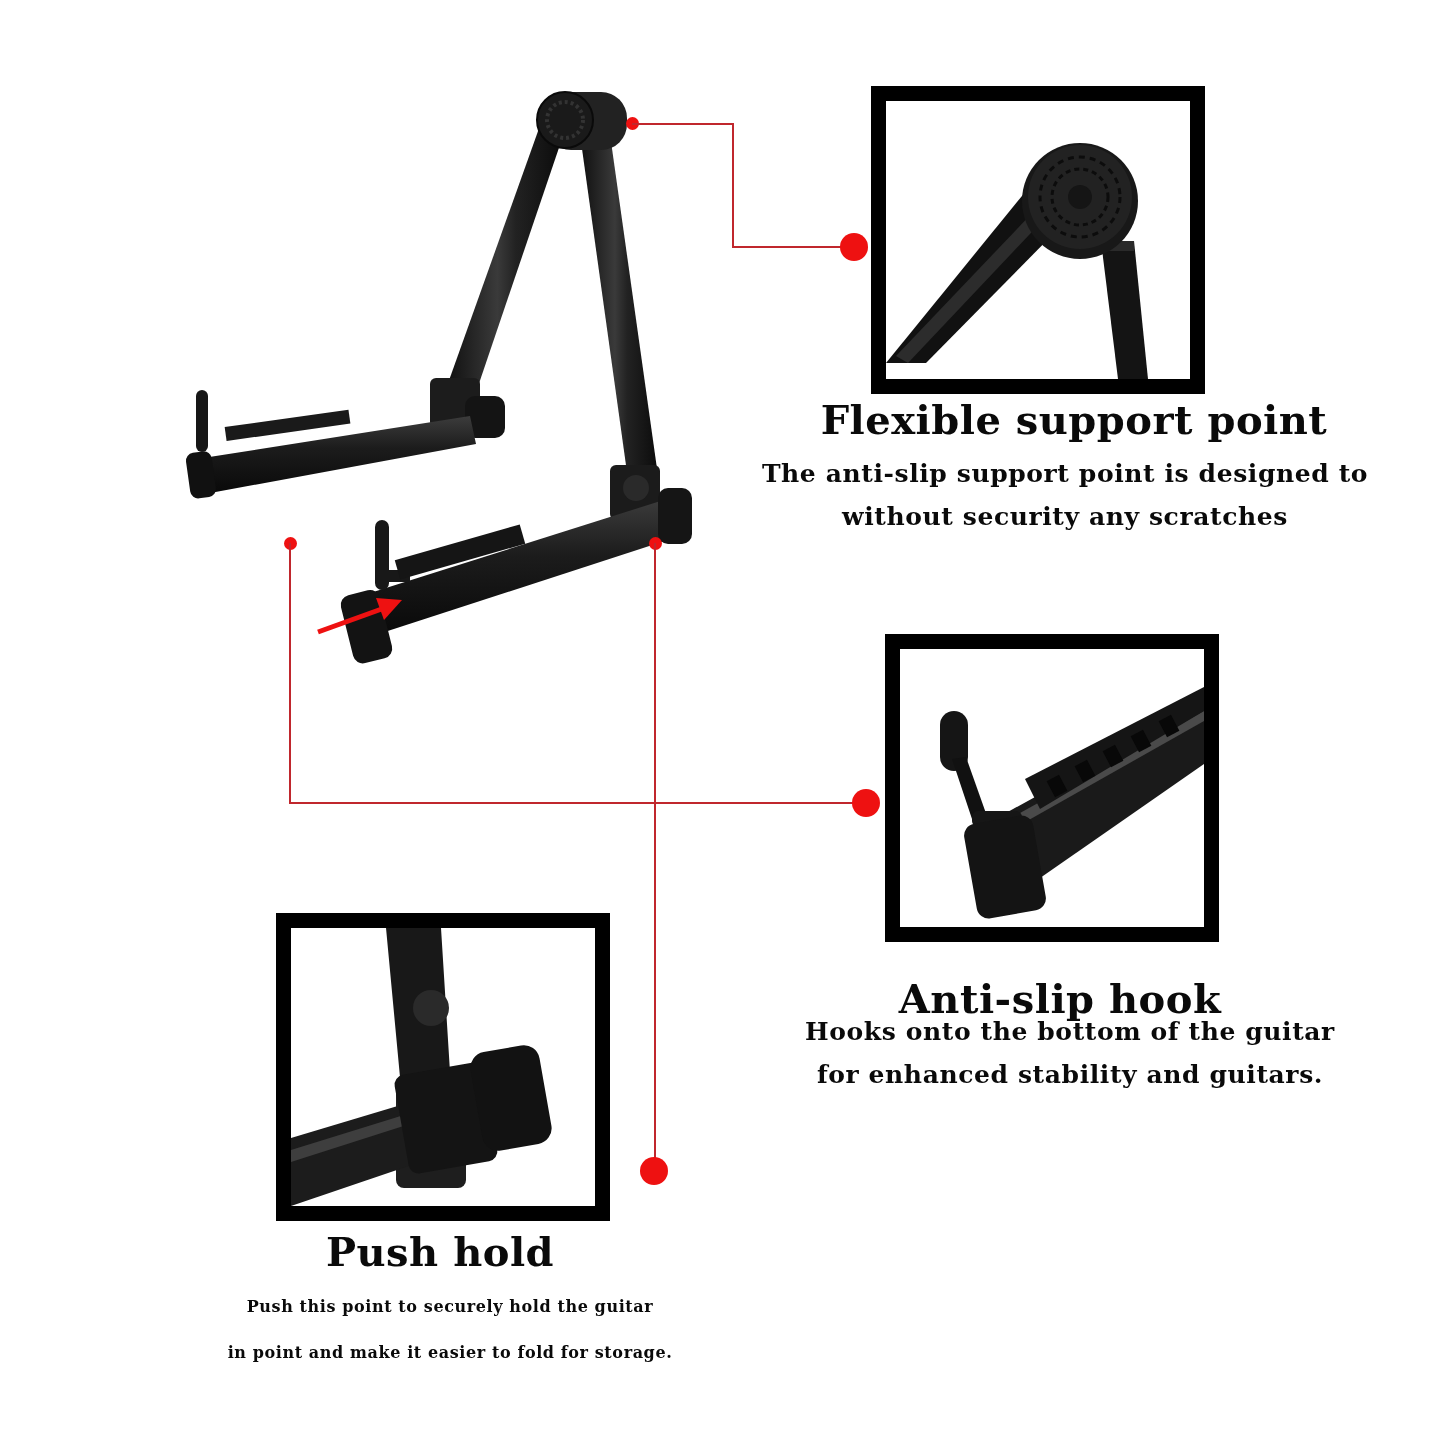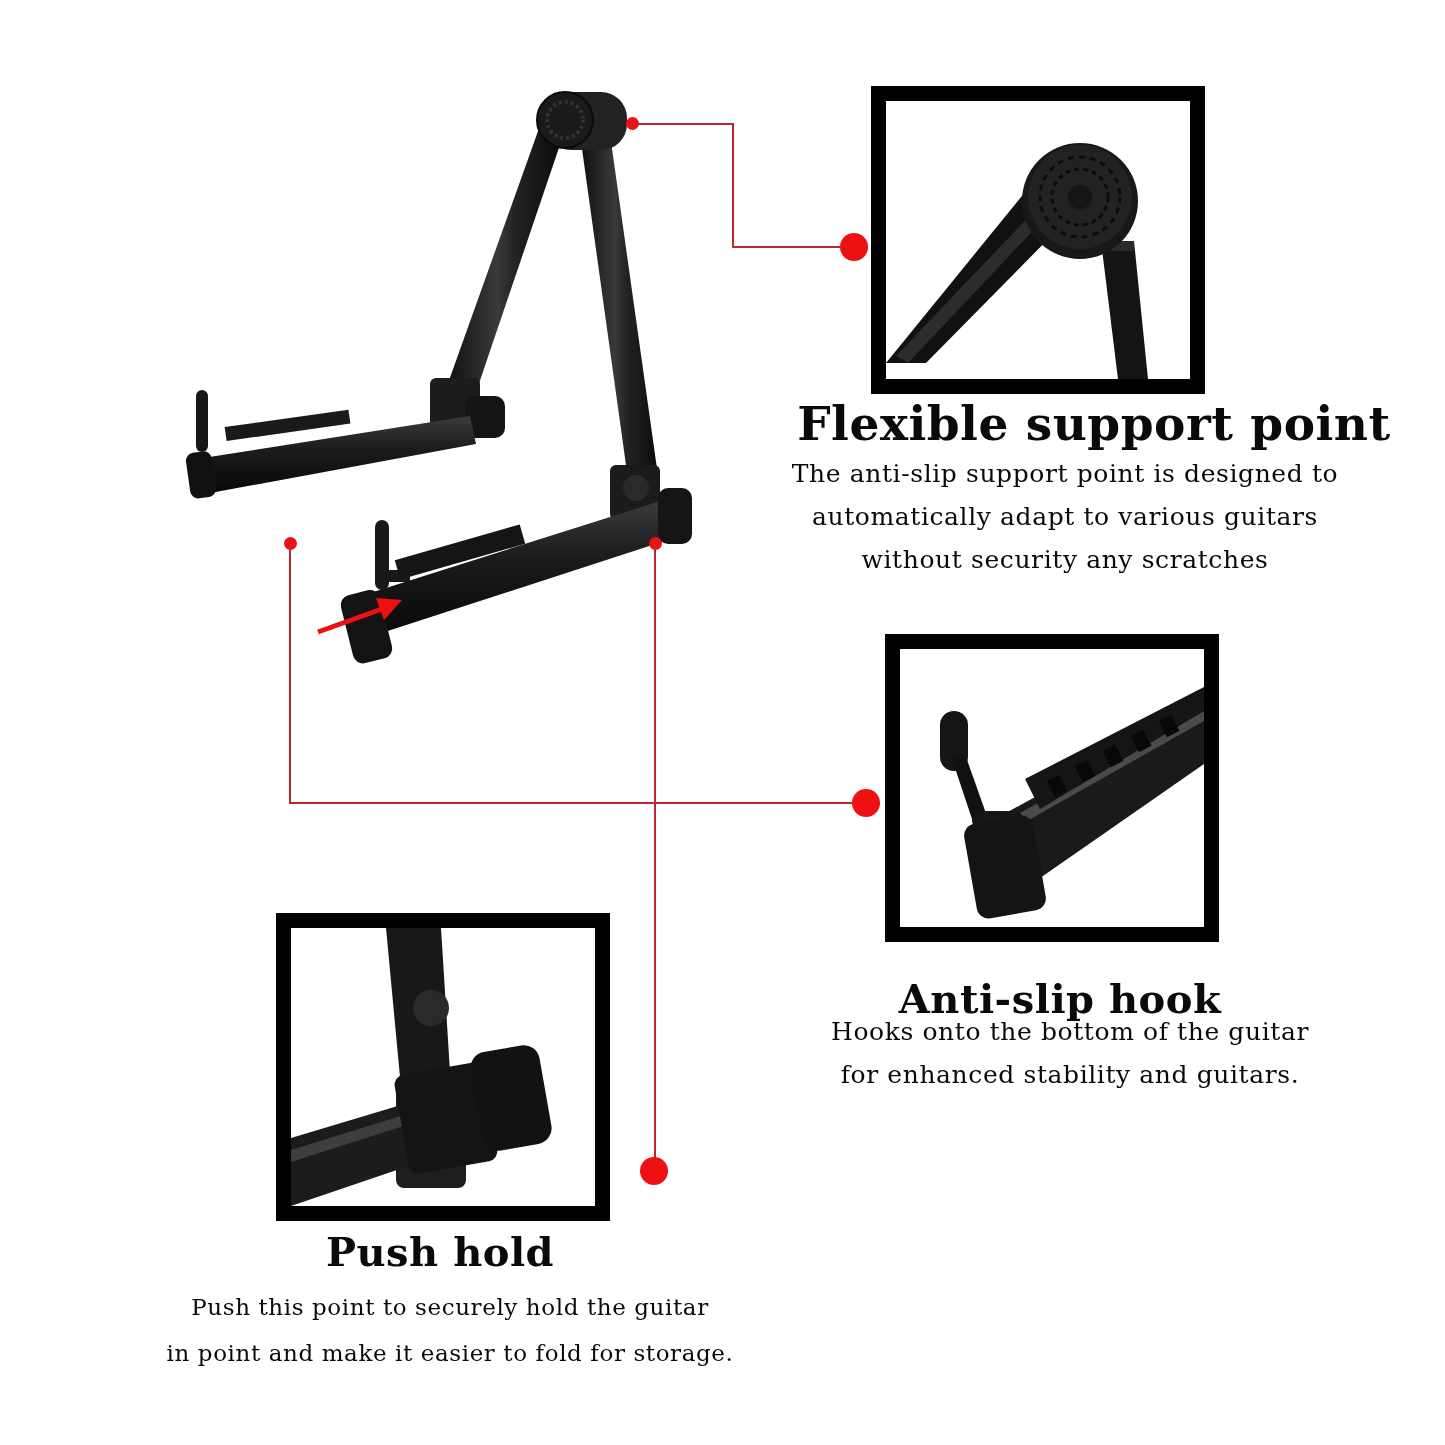--- a/index.html
+++ b/index.html
@@ -4,21 +4,21 @@
 <style>
   html, body { margin:0; padding:0; background:#ffffff; }
   body { width:1445px; height:1445px; position:relative; overflow:hidden;
          font-family:"DejaVu Serif","Liberation Serif",serif; color:#0a0a0a; }
   .abs { position:absolute; }
   .frame { position:absolute; background:#000; box-sizing:border-box; }
   .frame-inner { position:absolute; background:#fff; overflow:hidden; }
   .frame-inner svg { width:100%; height:100%; display:block; }
   .title { position:absolute; font-weight:900; text-align:center; white-space:nowrap;
            letter-spacing:0.5px; }
-  .desc { position:absolute; font-weight:normal; text-align:center; white-space:nowrap;
+  .desc { position:absolute; font-weight:bold; text-align:center; white-space:nowrap;
           line-height:43px; letter-spacing:0.6px; }
   .desc span { display:block; }
   .hl { position:absolute; background:#c0272d; height:2px; }
   .vl { position:absolute; background:#c0272d; width:2px; }
   .dot { position:absolute; border-radius:50%; background:#ee1111; }
 </style>
 </head>
 <body>
 
 <div class="abs" style="left:170px; top:80px; width:560px; height:600px;">
@@ -93,24 +93,23 @@
       <circle cx="194" cy="100" r="58" fill="#181818"></circle>
       <circle cx="194" cy="96" r="52" fill="#222"></circle>
       <g stroke="#0c0c0c" stroke-width="3" fill="none">
         <circle cx="194" cy="96" r="40" stroke-dasharray="6 5"></circle>
         <circle cx="194" cy="96" r="28" stroke-dasharray="5 4"></circle>
       </g>
       <circle cx="194" cy="96" r="12" fill="#151515"></circle>
     </svg>
   </div>
 </div>
-<div class="title" style="left:784px; top:396px; width:620px; font-size:47px;">Flexible support point</div>
+<div class="title" style="left:764px; top:396px; width:620px; font-size:40px;">Flexible support point</div>
 <div class="desc" style="left:735px; top:452px; width:660px; font-size:25px;">
   <span>The anti-slip support point is designed to</span>
-  <span>automatically adapt to various guitars</span>
   <span>without security any scratches</span>
 </div>
 
 <div class="frame" style="left:885px; top:634px; width:334px; height:308px;">
   <div class="frame-inner" style="left:15px; top:15px; right:15px; bottom:15px;">
     <svg viewBox="0 0 304 278">
       <polygon points="95,170 304,55 304,115 110,250" fill="#1a1a1a"></polygon>
       <polygon points="100,175 304,62 304,72 104,185" fill="#4a4a4a"></polygon>
       <polygon points="125,130 304,38 304,62 140,160" fill="#151515"></polygon>
       <g fill="#080808">
@@ -140,16 +139,16 @@
       <rect x="105" y="150" width="70" height="110" rx="8" fill="#1e1e1e"></rect>
       <circle cx="140" cy="80" r="18" fill="#2a2a2a"></circle>
       <polygon points="0,210 200,150 200,210 0,278" fill="#1c1c1c"></polygon>
       <polygon points="0,222 200,160 200,170 0,234" fill="#3e3e3e"></polygon>
       <rect x="110" y="140" width="90" height="100" rx="10" fill="#141414" transform="rotate(-10 155 190)"></rect>
       <rect x="185" y="120" width="70" height="100" rx="16" fill="#121212" transform="rotate(-10 220 170)"></rect>
     </svg>
   </div>
 </div>
 <div class="title" style="left:200px; top:1228px; width:480px; font-size:40px;">Push hold</div>
-<div class="desc" style="left:60px; top:1284px; width:780px; font-size:23px; line-height:46px;">
+<div class="desc" style="left:60px; top:1284px; width:780px; font-size:16px; line-height:46px;">
   <span>Push this point to securely hold the guitar</span>
   <span>in point and make it easier to fold for storage.</span>
 </div>
 
 </body></html>

